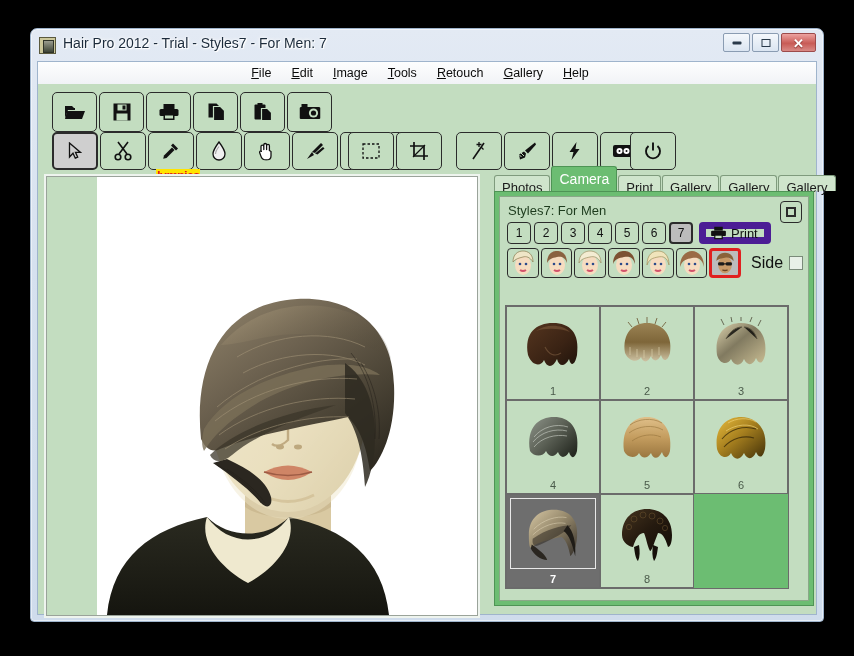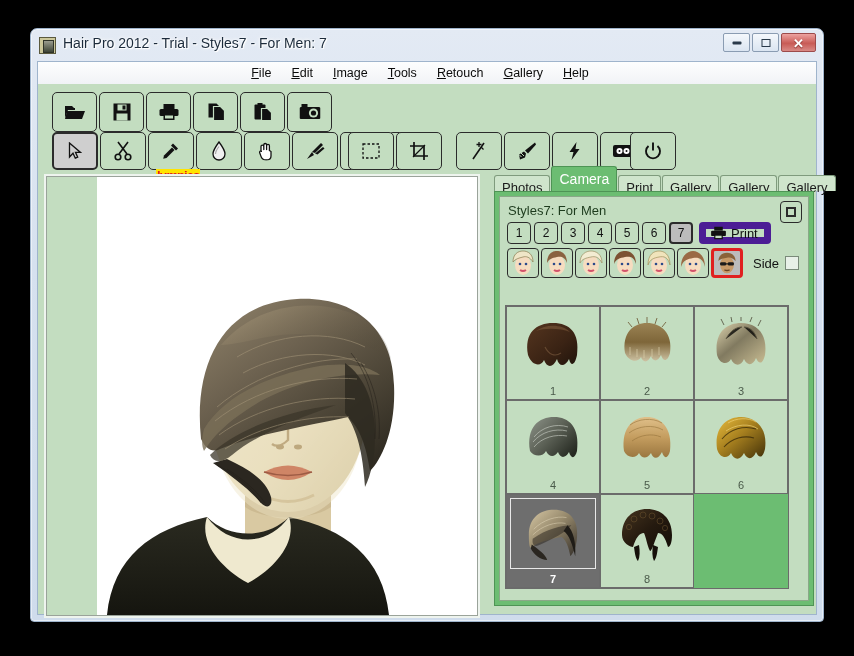--- a/index.html
+++ b/index.html
@@ -91,21 +91,21 @@
     font-size:12px;color:#111;text-align:center;line-height:20px;margin-right:3px;cursor:default;box-sizing:border-box;}
   .numbtn.sel{background:#bcbcbc;border-width:2px;line-height:18px;}
   #print-btn{height:22px;border:7px solid #4c1d95;border-radius:4px;background:#c3ddc0;
     display:flex;align-items:center;padding:0 6px 0 4px;margin-left:3px;cursor:default;box-sizing:border-box;}
   #print-btn span{font-size:13px;color:#111;margin-left:4px;}
 
   #face-row{display:flex;align-items:center;margin:0 0 6px 2px;}
   .facebtn{width:32px;height:30px;border:1px solid #2b2b2b;border-radius:4px;background:#c3ddc0;
     margin-right:2px;position:relative;cursor:default;box-sizing:border-box;overflow:hidden;}
   .facebtn.sel{border:3px solid #e02020;background:#bcbcbc;}
-  #side-label{font-size:13px;color:#111;margin-left:8px;}
+  #side-label{font-size:16px;color:#111;margin-left:8px;}
   #side-check{width:14px;height:14px;border:1px solid #7a8a7a;background:#e8f0e8;margin-left:6px;
     display:inline-block;vertical-align:middle;cursor:default;box-sizing:border-box;}
 
   
   #style-grid{position:absolute;left:5px;right:5px;top:108px;display:grid;
     grid-template-columns:repeat(3,94px);gap:0;border:1px solid #6b6b6b;width:282px;background:#6b6b6b;}
   .cell{width:94px;height:94px;background:#c3ddc0;border:1px solid #6b6b6b;position:relative;
     box-sizing:border-box;cursor:default;}
   .cell.sel{background:#6e6e6e;}
   .cell.sel .cell-inner{border:1px solid #e8e8e8;}

